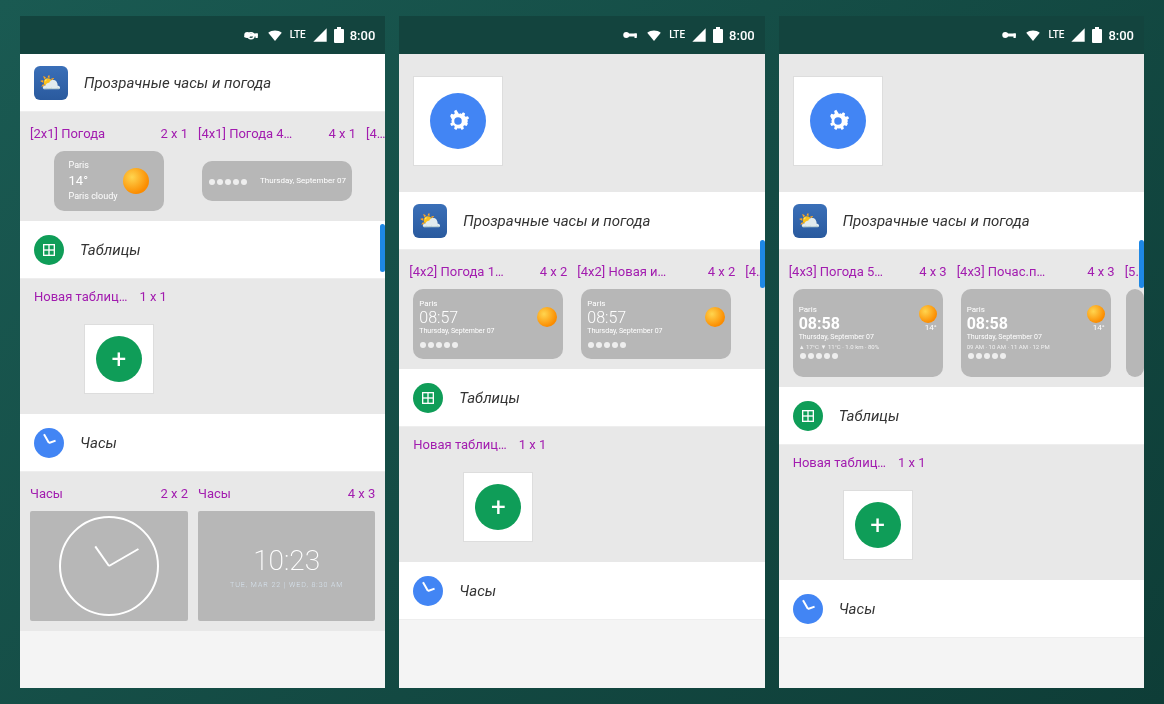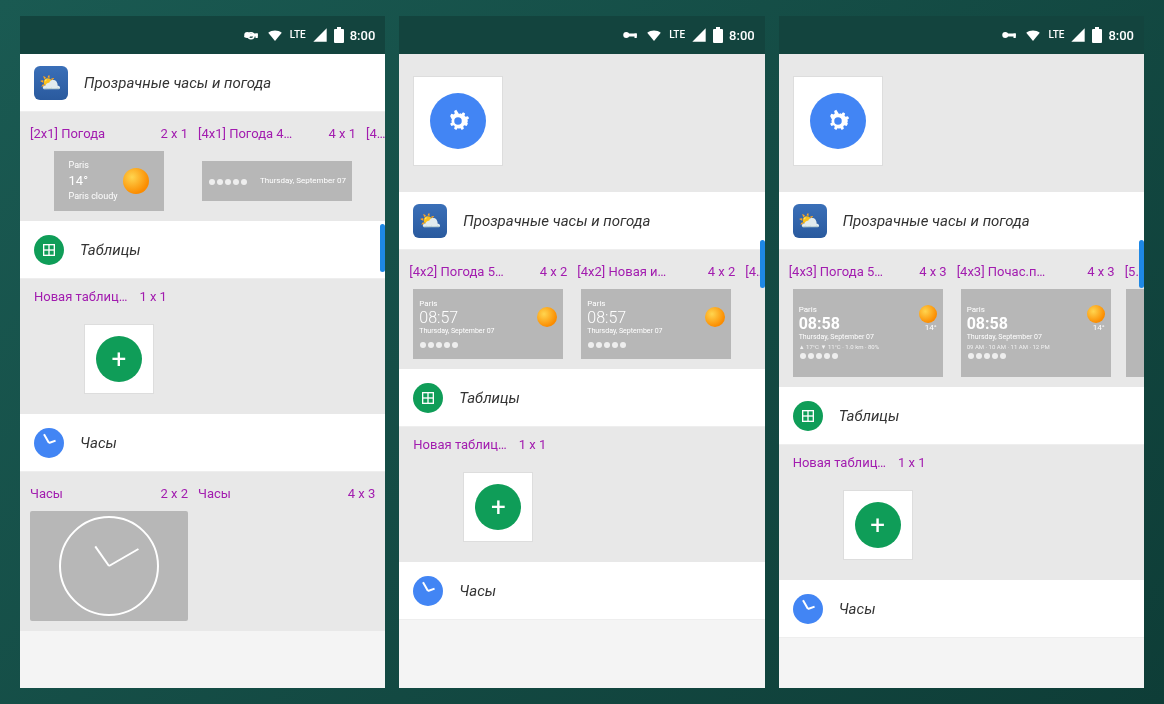--- a/index.html
+++ b/index.html
@@ -72,21 +72,21 @@
     display: flex;
     justify-content: space-between;
     font-size: 13px;
     color: #a21caf;
     margin-bottom: 10px;
     white-space: nowrap;
   }
   .widget-label-row .name { overflow: hidden; text-overflow: ellipsis; max-width: 100px; }
   .widget-preview {
     background: #b7b7b7;
-    border-radius: 0;
+    border-radius: 10px;
     display: flex;
     align-items: center;
     justify-content: center;
     color: #fff;
     font-size: 10px;
     overflow: hidden;
   }
   .wp-2x1 { height: 60px; width: 110px; margin: 10px auto 0; }
   .wp-4x1 { height: 40px; width: 150px; margin: 20px auto 0; }
   .wp-4x2 { height: 70px; width: 150px; margin: 0 auto; }
@@ -333,20 +333,26 @@
         </div>
         <div class="clock-preview">
             <div class="analog"></div>
           </div>
       </div>
       <div class="widget-cell" style="flex:1">
         <div class="widget-label-row">
           <span class="name">Часы</span>
           <span>4 x 3</span>
         </div>
+        <div class="clock-preview">
+          <div class="digital">
+            <div>10:23</div>
+            <div class="sub">TUE, MAR 22 | WED, 8:30 AM</div>
+          </div>
+        </div>
       </div>
     </div>
   </div>
 </div>
 
 <div class="phone">
   <div class="statusbar">
     <span class="ico">
         <svg width="18" height="18" viewBox="0 0 24 24" fill="#fff">
           <circle cx="7" cy="12" r="4"></circle>
@@ -388,21 +394,21 @@
     </div>
 
     <div class="section-header">
       <div class="weather-icon">⛅</div>
       <div class="label">Прозрачные часы и погода</div>
     </div>
 
     <div class="widgets-row">
       <div class="widget-cell">
         <div class="widget-label-row">
-          <span class="name">[4x2] Погода 5…</span>
+          <span class="name">[4x2] Погода 1…</span>
           <span>4 x 2</span>
         </div>
         <div class="widget-preview wp-4x2">
           <div class="top">
               <div>
                 <div style="font-size:8px">Paris</div>
                 <div class="time">08:57</div>
                 <div style="font-size:7px">Thursday, September 07</div>
               </div>
               <div class="sun" style="width:20px;height:20px"></div>

